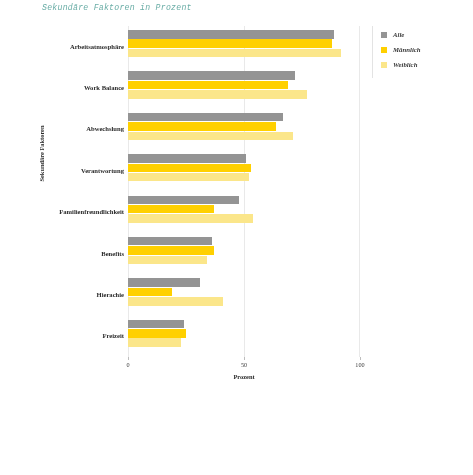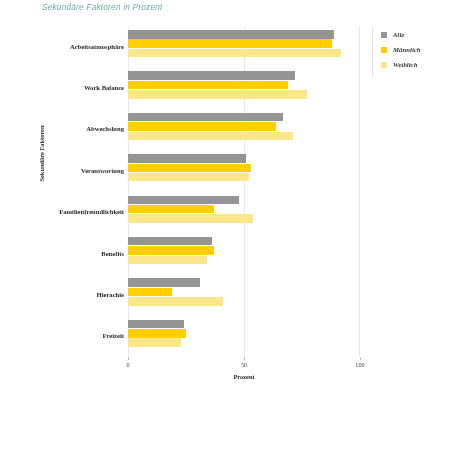--- a/index.html
+++ b/index.html
@@ -21,21 +21,21 @@
     top: 0;
     width: 473px;
     height: 475px;
   }
 
   
   #chart-title {
     position: absolute;
     left: 42px;
     top: 3px;
-    font-family: Liberation Sans, sans-serif;
+    font-family: Liberation Mono, monospace;
     font-style: italic;
     font-size: 8.2px;
     letter-spacing: 0.25px;
     color: #6aada6;
     white-space: nowrap;
   }
 
   
   #plot-area {
     position: absolute;

